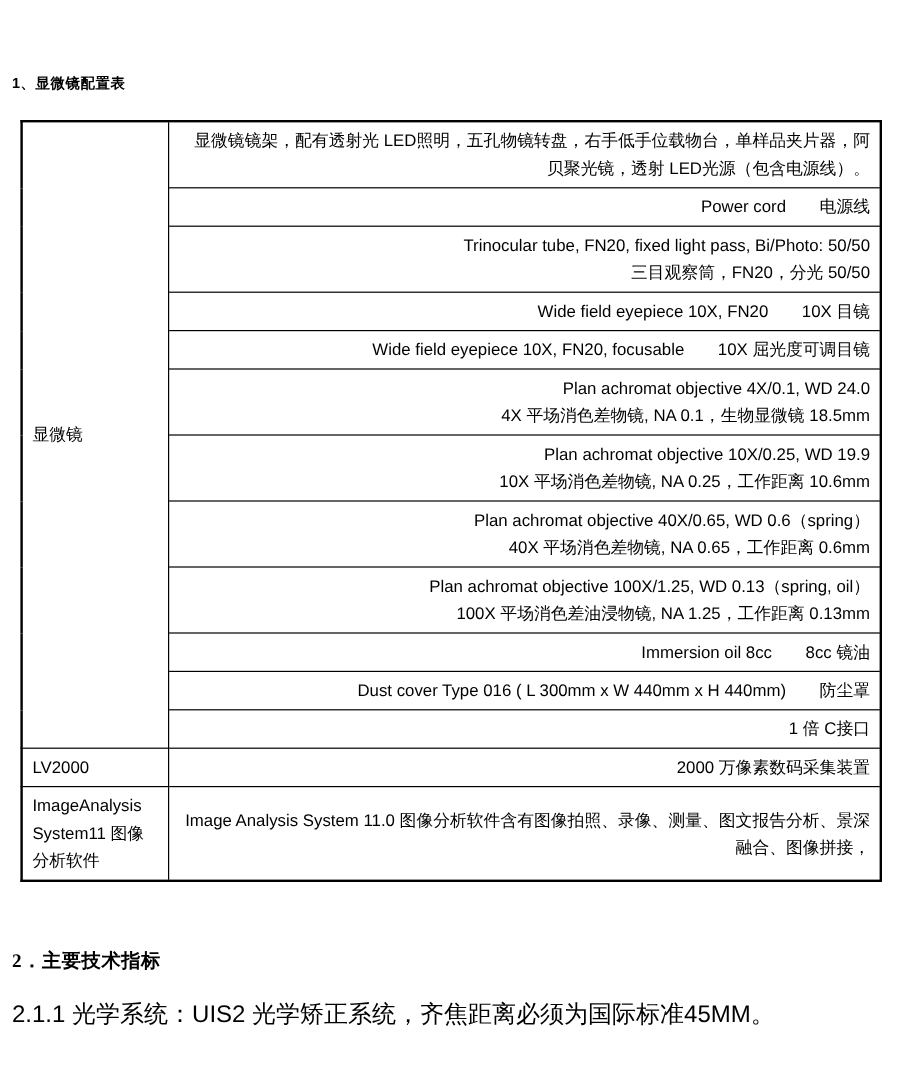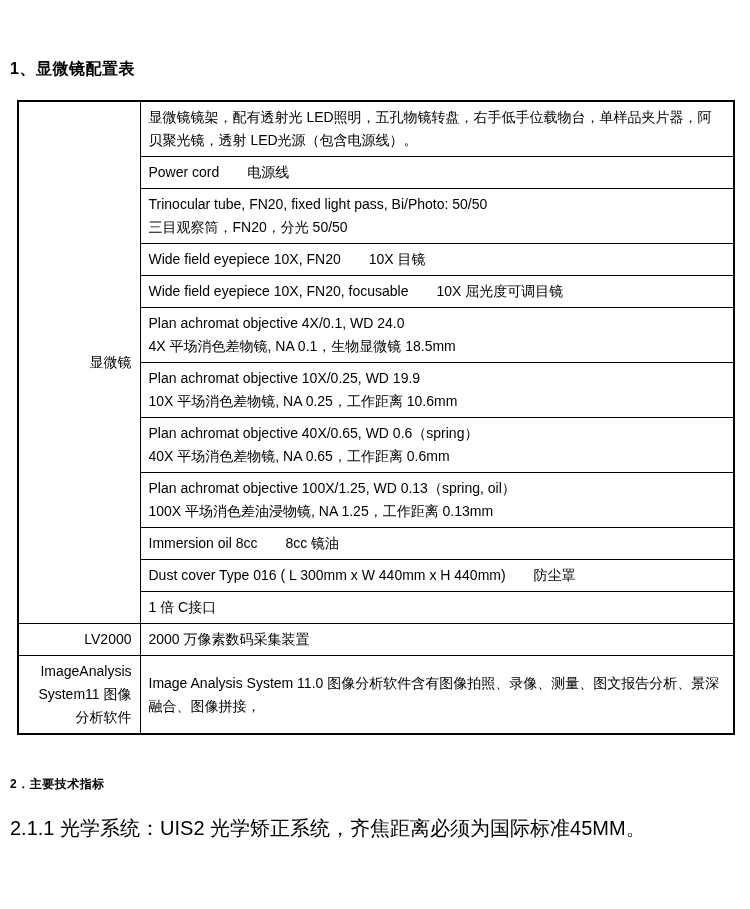--- a/index.html
+++ b/index.html
@@ -9,21 +9,21 @@
     height: 909px;
     overflow: hidden;
     color: #000;
     font-family: "Liberation Sans", "DejaVu Sans", sans-serif;
     position: relative;
   }
   .page { width: 750px; height: 909px; overflow: hidden; }
 
   .h1 {
     margin: 58px 0 0 10px;
-    font-size: 16px;
+    font-size: 12px;
     font-weight: bold;
     letter-spacing: 0.5px;
     line-height: 22px;
   }
 
   table.cfg {
     border-collapse: collapse;
     margin: 20px 0 0 17px;
     width: 716px;
     table-layout: fixed;
@@ -31,32 +31,33 @@
   table.cfg, table.cfg td { border: 1px solid #000; }
   table.cfg { border-width: 2px; }
   table.cfg td {
     font-size: 14px;
     line-height: 23px;
     vertical-align: middle;
     padding: 4px 8px;
   }
   td.col-item {
     width: 122px;
-    text-align: right;
+    text-align: left;
     padding: 4px 4px;
   }
   td.col-desc { width: 594px; text-align: left; }
-  .cell-line { white-space: pre-wrap; }
+  .cell-line { white-space: pre-wrap; text-align: right; }
 
   .h2 {
-    margin: 38px 0 0 10px;
-    font-size: 12px;
+    margin: 56px 0 0 10px;
+    font-size: 16px;
     font-weight: bold;
     letter-spacing: 0.5px;
     line-height: 22px;
+    font-family: Liberation Serif, serif;
   }
   .p21 {
     margin: 24px 0 0 10px;
     font-size: 15px;
     line-height: 20px;
   }
   .p211 {
     margin: 23px 0 0 10px;
     font-size: 20px;
     line-height: 20px;

